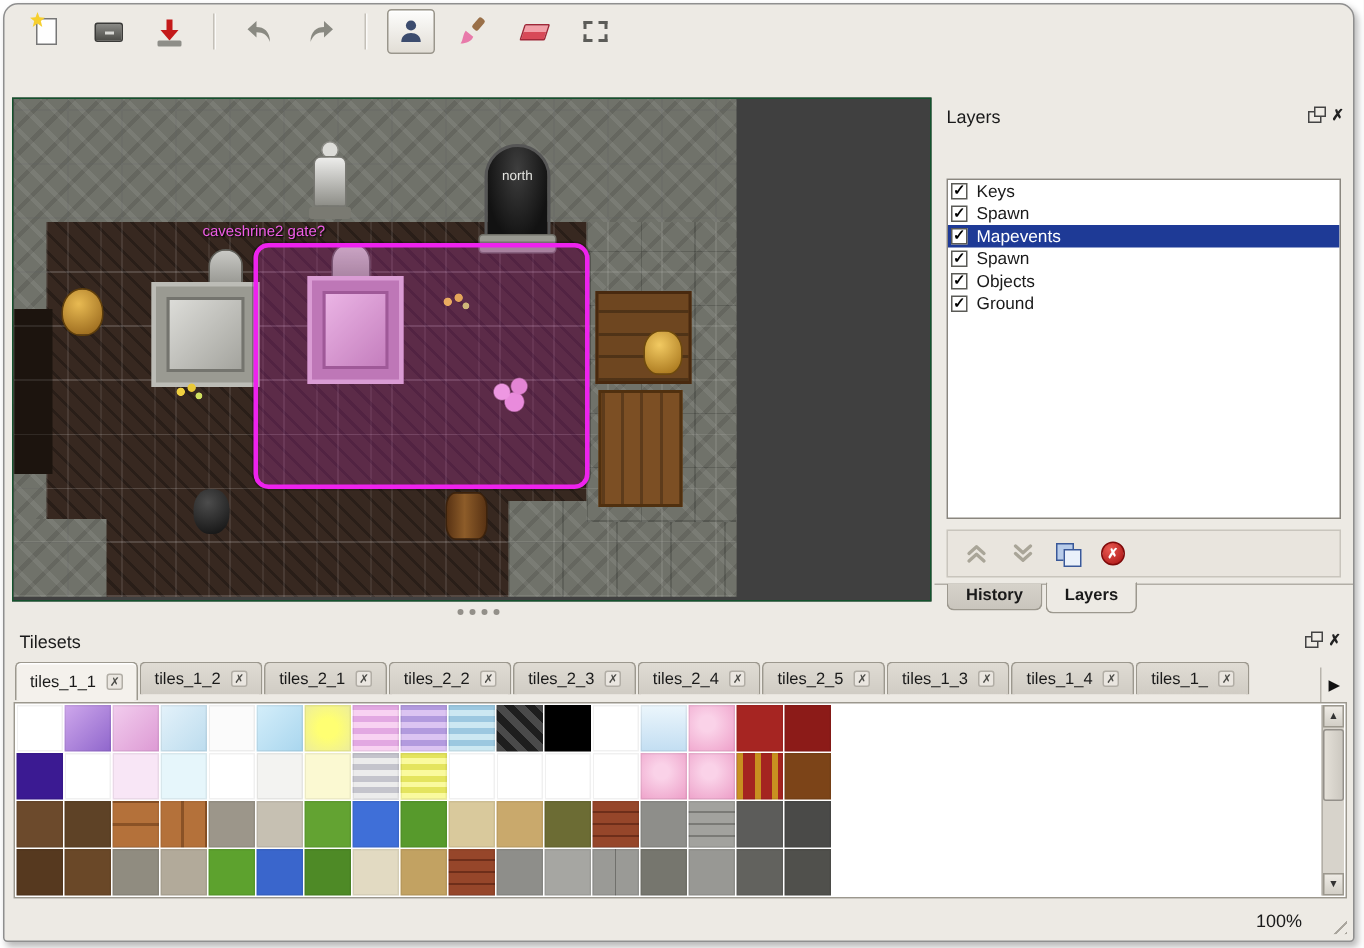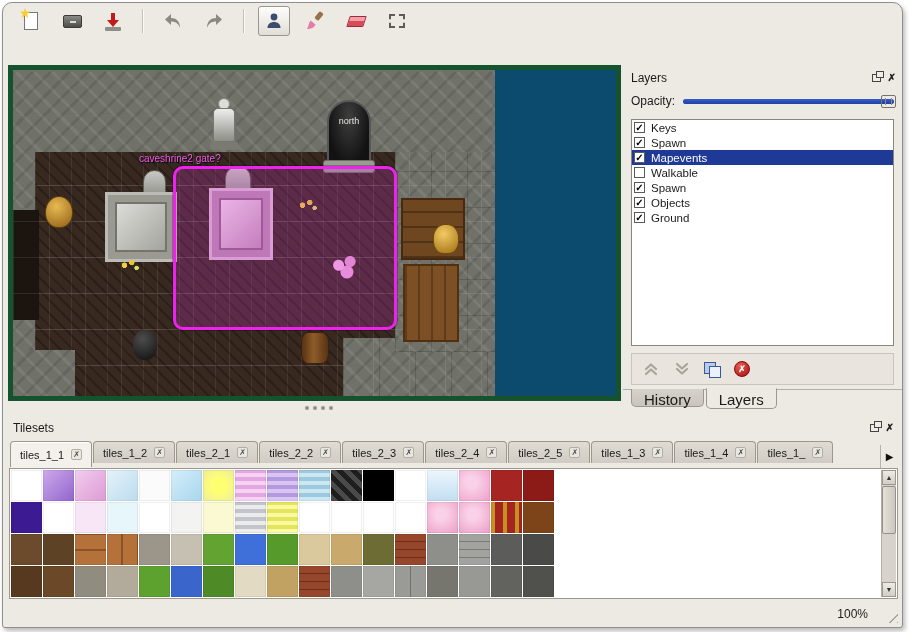--- a/index.html
+++ b/index.html
@@ -27,21 +27,21 @@
   .ic-drawer { width:19px; height:13px; background:linear-gradient(#8a8a86,#4c4c48); border:1px solid #3a3a38; border-radius:2px; position:relative; }
   .ic-drawer::after { content:''; position:absolute; left:6px; top:5px; width:6px; height:2px; background:#d8d8d4; }
   .ic-save { position:relative; width:18px; height:19px; }
   .ic-save .stem { position:absolute; left:7px; top:1px; width:4px; height:8px; background:#c41a1a; }
   .ic-save .head { position:absolute; left:3px; top:8px; width:0; height:0; border:6px solid transparent; border-top:7px solid #c41a1a; }
   .ic-save .tray { position:absolute; left:1px; bottom:0; width:16px; height:4px; background:#8e8e88; border-radius:1px; }
   .ic-eraser { width:17px; height:11px; transform:skewX(-18deg); background:linear-gradient(#f2a0a8 0 45%,#d84a58 45%); border:1px solid #a02838; border-radius:1px; }
   .ic-select { width:16px; height:14px; border:2px dashed #5c5c58; }
 
   
-  .map-viewport { position:absolute; left:5px; top:62px; width:613px; height:336px; background:#0c4a6e; border:5px solid #14532d; overflow:hidden; }
+  .map-viewport { position:absolute; left:5px; top:62px; width:613px; height:336px; background:#404040; border:1px solid #14532d; overflow:hidden; }
   .stone-bg { background-color:#70726a; background-image:
       repeating-linear-gradient(45deg, rgba(255,255,255,.07) 0 3px, transparent 3px 13px),
       repeating-linear-gradient(-45deg, rgba(0,0,0,.10) 0 3px, transparent 3px 13px),
       repeating-linear-gradient(0deg, rgba(0,0,0,.16) 0 1px, transparent 1px 36px),
       repeating-linear-gradient(90deg, rgba(0,0,0,.16) 0 1px, transparent 1px 36px); }
   .map-content { position:relative; width:482px; height:332px; overflow:hidden; }
   .floor { position:absolute; background-color:#372820; background-image:
       repeating-linear-gradient(45deg, rgba(0,0,0,.25) 0 2px, transparent 2px 9px),
       repeating-linear-gradient(0deg, rgba(255,255,255,.07) 0 1px, transparent 1px 36px),
       repeating-linear-gradient(90deg, rgba(255,255,255,.07) 0 1px, transparent 1px 36px); }
@@ -118,22 +118,22 @@
 
   .layer-toolbar { position:absolute; left:8px; right:10px; top:288px; height:32px; display:flex; align-items:center; gap:13px; padding-left:10px;
       background:#e9e5de; border:1px solid #c9c5bd; }
   .dup { position:relative; width:17px; height:15px; }
   .dup::before { content:''; position:absolute; left:0; top:0; width:10px; height:10px; background:#b8ccea; border:1px solid #3a5898; }
   .dup::after { content:''; position:absolute; left:5px; top:4px; width:10px; height:10px; background:#eaf1fa; border:1px solid #3a5898; }
   .del { width:16px; height:16px; border-radius:50%; background:radial-gradient(circle at 35% 30%, #ea5a52, #a60f0f); color:#fff; font-size:9px; font-weight:bold; display:flex; align-items:center; justify-content:center; border:1px solid #7e0a0a; }
 
   .tabs-line { position:absolute; left:0; right:0; top:324px; height:1px; background:#b2aea6; }
   .dock-tabs { position:absolute; left:8px; top:324px; display:flex; }
-  .dock-tab { height:18px; padding:2px 12px 0; font-size:15px; border:1px solid #9c988e; border-top:none; border-radius:0 0 5px 5px;
-      background:linear-gradient(#d6d2ca,#c9c5bd); margin-right:2px; }
+  .dock-tab { height:18px; padding:2px 12px 0; font-size:11px; border:1px solid #9c988e; border-top:none; border-radius:0 0 5px 5px;
+      background:linear-gradient(#d6d2ca,#c9c5bd); margin-right:2px;font-weight:bold; }
   .dock-tab.active { background:#edeae4; height:21px; border-top:1px solid #edeae4; margin-top:-1px; }
 
   
   .tilesets-dock { position:absolute; left:2px; top:412px; width:897px; height:186px; }
   .ts-tabbar { position:absolute; left:5px; right:26px; top:26px; height:27px; display:flex; overflow:hidden; z-index:2; }
   .ts-tab { display:flex; align-items:center; gap:7px; padding:0 9px; border:1px solid #9c988e; border-bottom:none; border-radius:4px 4px 0 0;
       background:linear-gradient(#e0dcd4,#d0ccc4); height:22px; margin-right:1px; white-space:nowrap; font-size:11px; flex:0 0 auto; }
   .ts-tab.active { background:#f4f1ec; height:26px; position:relative; z-index:3; box-shadow:0 1px 0 #ffffff inset, 0 1px 0 #f4f1ec; }
   .tab-close { width:11px; height:11px; border:1px solid #b2aea6; background:#eae6e0; color:#4a4a46; font-size:8px; line-height:9px; text-align:center; border-radius:2px; }
   .ts-scroll-right { position:absolute; right:4px; top:30px; width:18px; height:23px; display:flex; align-items:center; justify-content:center;
@@ -261,44 +261,32 @@
     </div>
 
   <div class="layers-dock">
     <div class="dock-titlebar">
       <span class="dock-title">Layers</span>
       <span class="dock-btns">
         <span class="float-ic"></span>
         <span class="x-btn">✗</span>
       </span>
     </div>
-    <div class="opacity-row">
-      <span>Opacity:</span>
-      <div class="slider">
-        <div class="slider-track"></div>
-        <div class="slider-fill" style="width: 100%; background: linear-gradient(rgb(58, 92, 200), rgb(28, 63, 168));"></div>
-        <div class="slider-handle"></div>
-      </div>
-    </div>
     <div class="layer-list">
         <div class="layer-row">
           <span class="checkbox">✓</span>
           <span>Keys</span>
         </div>
         <div class="layer-row">
           <span class="checkbox">✓</span>
           <span>Spawn</span>
         </div>
         <div class="layer-row selected" style="background: rgb(30, 58, 150);">
           <span class="checkbox">✓</span>
           <span>Mapevents</span>
-        </div>
-        <div class="layer-row">
-          <span class="checkbox"></span>
-          <span>Walkable</span>
         </div>
         <div class="layer-row">
           <span class="checkbox">✓</span>
           <span>Spawn</span>
         </div>
         <div class="layer-row">
           <span class="checkbox">✓</span>
           <span>Objects</span>
         </div>
         <div class="layer-row">

